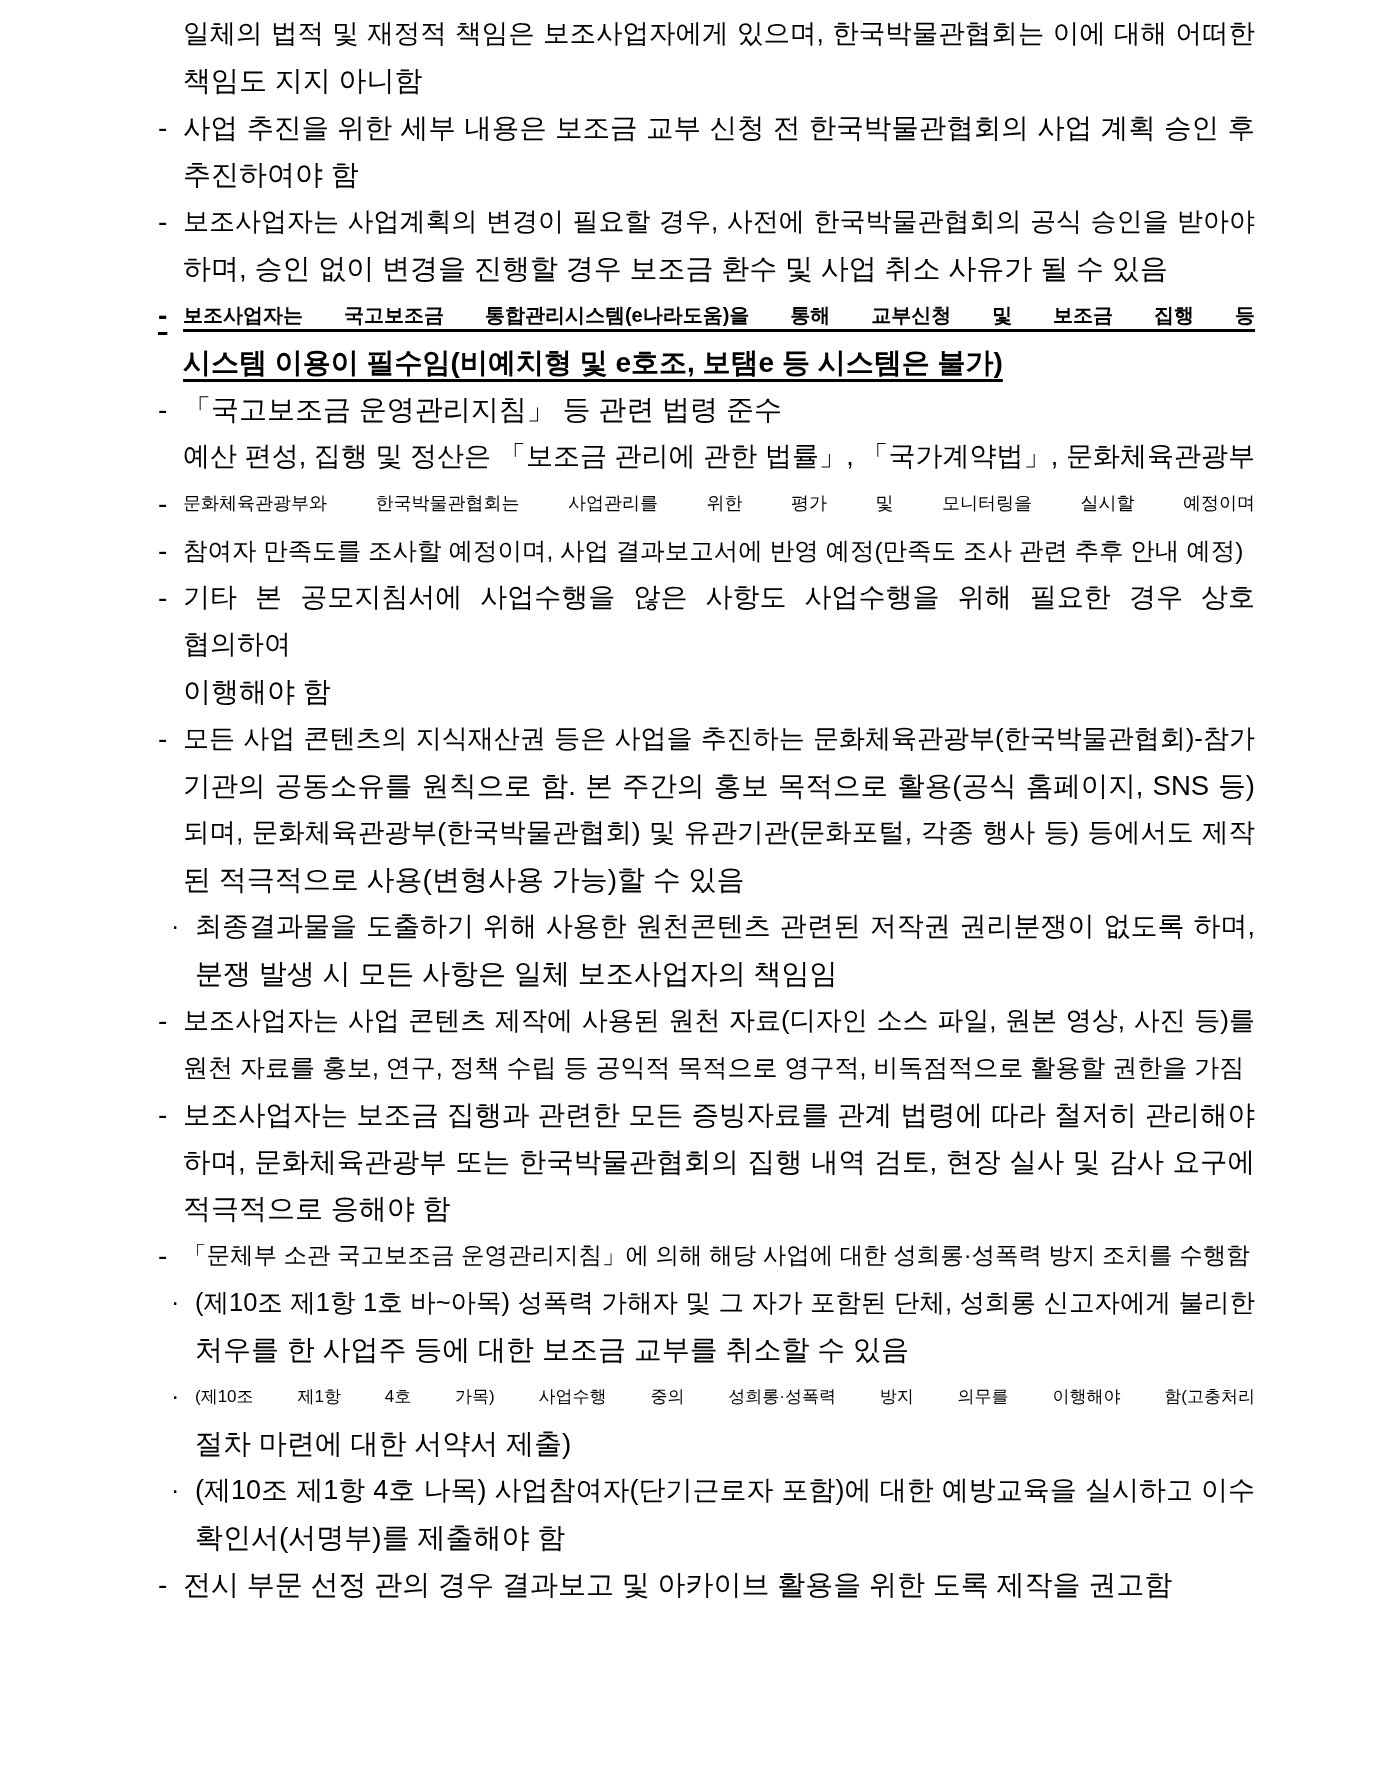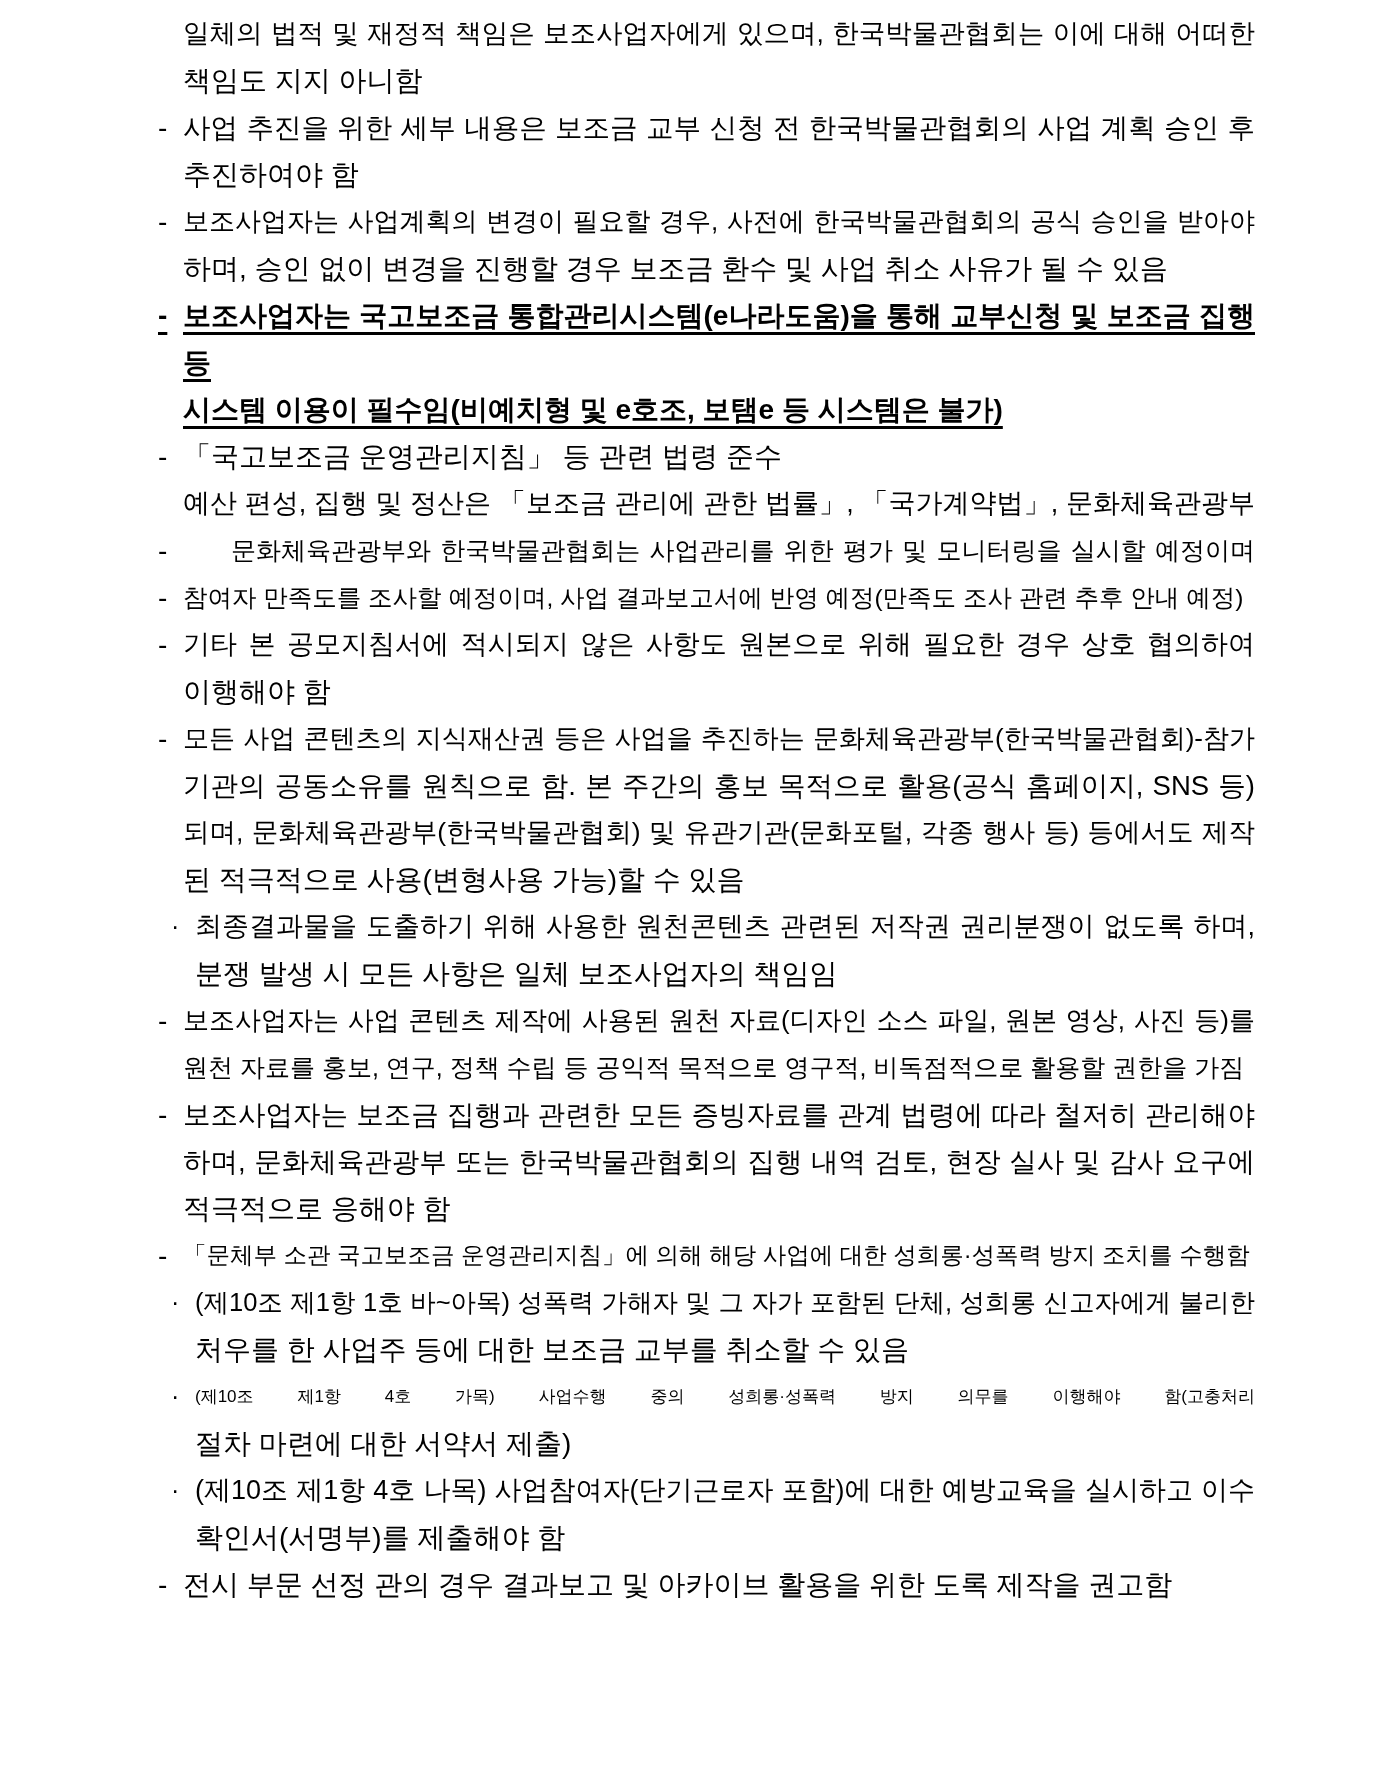--- a/index.html
+++ b/index.html
@@ -61,47 +61,47 @@
       <div class="para">
     <span class="marker">-</span>
     <div class="lines">
           <div class="line" style="font-size: 26px;">보조사업자는 사업계획의 변경이 필요할 경우, 사전에 한국박물관협회의 공식 승인을 받아야</div>
           <div class="line last" style="">하며, 승인 없이 변경을 진행할 경우 보조금 환수 및 사업 취소 사유가 될 수 있음</div>
         </div>
   </div>
       <div class="para emphasis">
     <span class="marker">-</span>
     <div class="lines">
-          <div class="line" style="font-size: 28px;">보조사업자는 국고보조금 통합관리시스템(e나라도움)을 통해 교부신청 및 보조금 집행 등</div>
+          <div class="line" style="font-size: 20px;">보조사업자는 국고보조금 통합관리시스템(e나라도움)을 통해 교부신청 및 보조금 집행 등</div>
           <div class="line last" style="">시스템 이용이 필수임(비예치형 및 e호조, 보탬e 등 시스템은 불가)</div>
         </div>
   </div>
       <div class="para">
     <span class="marker">-</span>
     <div class="lines">
           <div class="line last" style="">「국고보조금 운영관리지침」 등 관련 법령 준수</div>
           <div class="line" style="font-size: 27px;">예산 편성, 집행 및 정산은 「보조금 관리에 관한 법률」, 「국가계약법」, 문화체육관광부</div>
         </div>
   </div>
       <div class="para">
     <span class="marker">-</span>
     <div class="lines">
-          <div class="line" style="font-size: 25px; margin-left: 48px;">문화체육관광부와 한국박물관협회는 사업관리를 위한 평가 및 모니터링을 실시할 예정이며</div>
+          <div class="line" style="font-size: 18px;">문화체육관광부와 한국박물관협회는 사업관리를 위한 평가 및 모니터링을 실시할 예정이며</div>
         </div>
   </div>
       <div class="para">
     <span class="marker">-</span>
     <div class="lines">
           <div class="line last" style="font-size: 24.5px;">참여자 만족도를 조사할 예정이며, 사업 결과보고서에 반영 예정(만족도 조사 관련 추후 안내 예정)</div>
         </div>
   </div>
       <div class="para">
     <span class="marker">-</span>
     <div class="lines">
-          <div class="line" style="font-size: 27px;">기타 본 공모지침서에 적시되지 않은 사항도 원본으로 위해 필요한 경우 상호 협의하여</div>
+          <div class="line" style="font-size: 27px;">기타 본 공모지침서에 사업수행을 않은 사항도 사업수행을 위해 필요한 경우 상호 협의하여</div>
           <div class="line last" style="">이행해야 함</div>
         </div>
   </div>
       <div class="para">
     <span class="marker">-</span>
     <div class="lines">
           <div class="line" style="font-size: 26px;">모든 사업 콘텐츠의 지식재산권 등은 사업을 추진하는 문화체육관광부(한국박물관협회)-참가</div>
           <div class="line" style="font-size: 27.5px;">기관의 공동소유를 원칙으로 함. 본 주간의 홍보 목적으로 활용(공식 홈페이지, SNS 등)</div>
           <div class="line" style="font-size: 26.5px;">되며, 문화체육관광부(한국박물관협회) 및 유관기관(문화포털, 각종 행사 등) 등에서도 제작</div>
           <div class="line last" style="">된 적극적으로 사용(변형사용 가능)할 수 있음</div>

